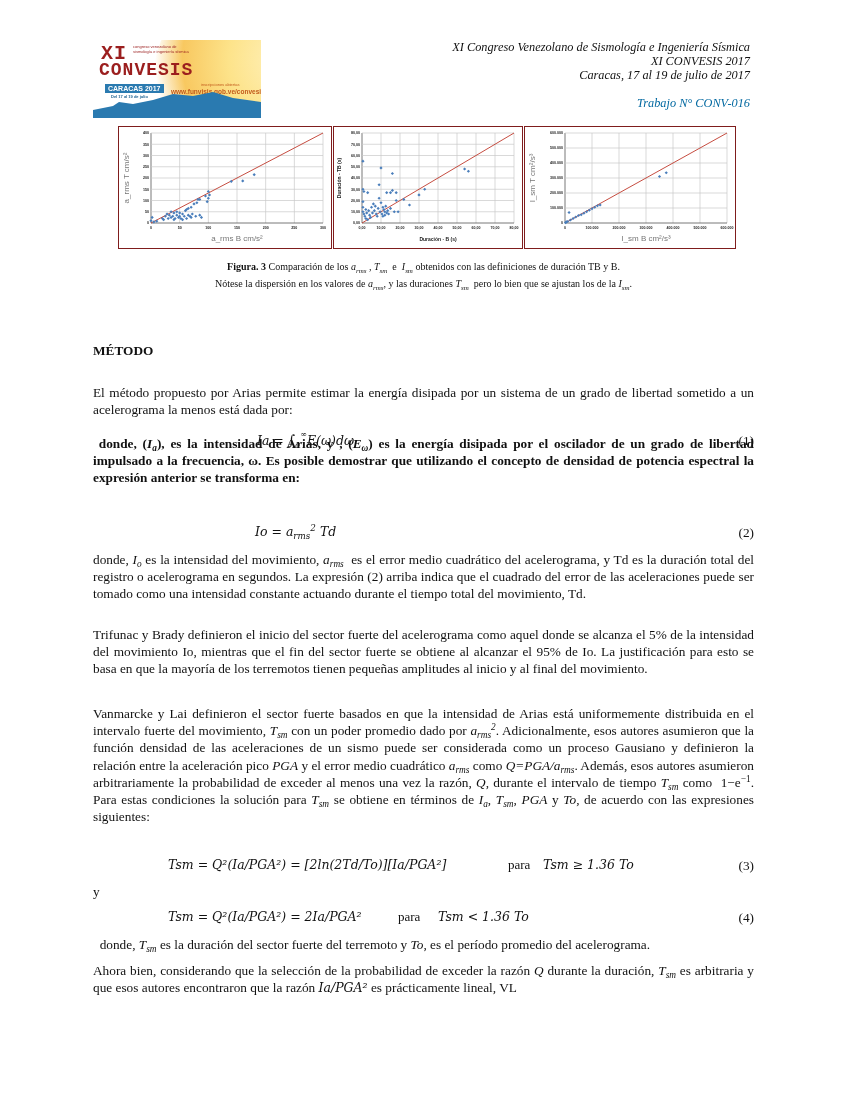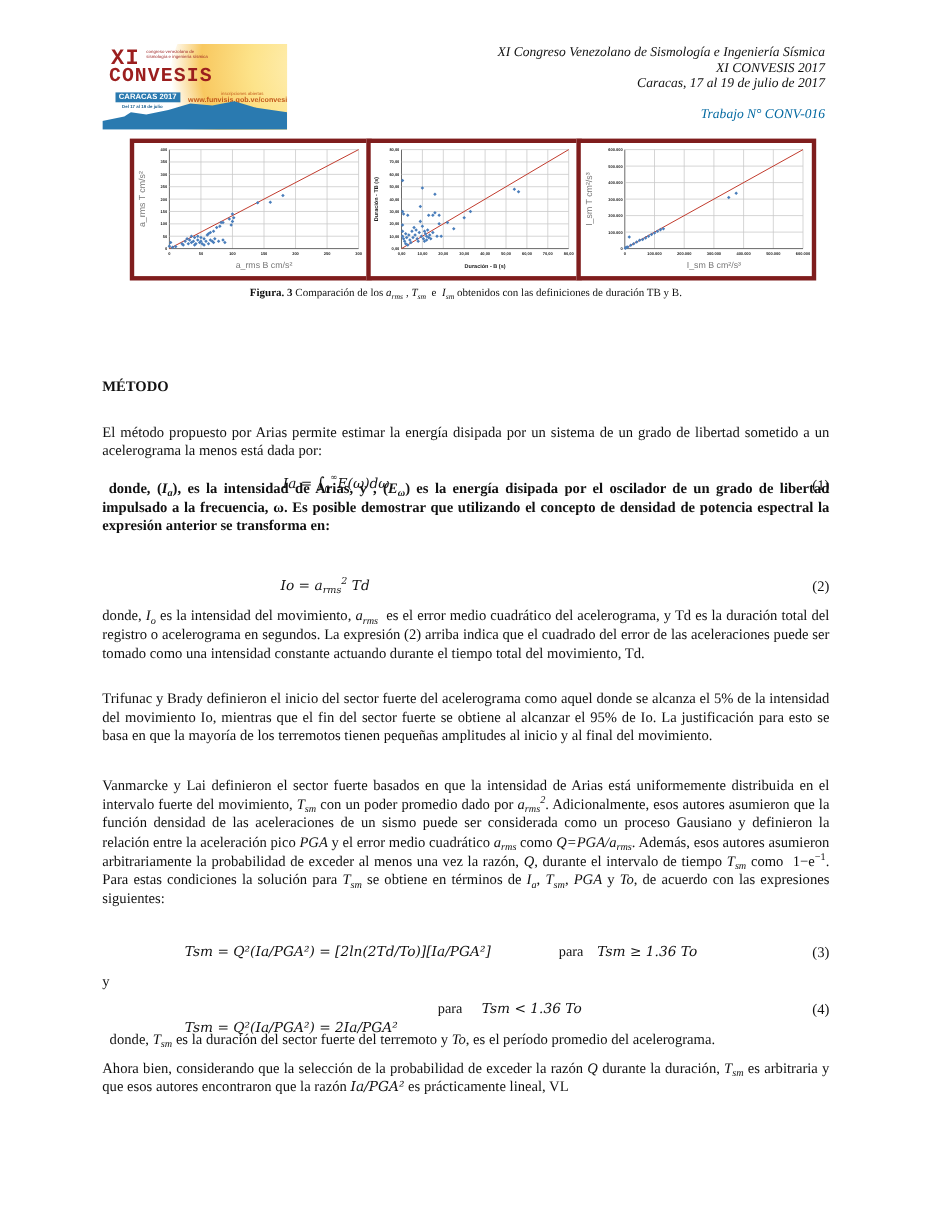--- a/index.html
+++ b/index.html
@@ -16,21 +16,21 @@
   .logo .city { position:absolute; left:12px; top:44px; background:#2a7ab0; color:#fff; font-family:"Liberation Sans", sans-serif; font-size:7px; font-weight:bold; padding:1px 3px; }
   .logo .dates { position:absolute; left:18px; top:54px; font-family:"Liberation Sans", sans-serif; font-size:4px; color:#1a5f8f; font-weight:bold; }
   .logo .insc { position:absolute; left:108px; top:42px; font-family:"Liberation Sans", sans-serif; font-size:4px; color:#c25a1c; }
   .logo .url { position:absolute; left:78px; top:48px; font-family:"Liberation Sans", sans-serif; font-size:6.5px; font-weight:bold; color:#c25a1c; }
   .logo svg { position:absolute; left:0; bottom:0; }
 
   .hdr { right:97px; text-align:right; font-style:italic; font-size:12.3px; line-height:14px; }
   .hdr-red { color:#0369a1; }
 
   
-  .chart { position:absolute; border:4px solid #7f1d1d; background:#fff; }
+  .chart { position:absolute; border:1px solid #7f1d1d; background:#fff; }
   .chart svg { position:absolute; left:0; top:0; }
   .tick { font-family:"Liberation Sans", sans-serif; font-size:3.6px; font-weight:bold; fill:#222; }
   .axlab { font-family:"Liberation Sans", sans-serif; font-size:8px; fill:#777; }
   .axlabb { font-family:"Liberation Sans", sans-serif; font-size:5px; font-weight:bold; fill:#222; }
 
   .caption { left:93px; width:661px; top:258px; text-align:center; font-size:10px; line-height:17px; }
   .caption b { font-weight:bold; }
   i.m { font-style:italic; }
   sub { font-size:70%; vertical-align:-3px; line-height:0; }
   sup { font-size:70%; vertical-align:5px; line-height:0; }
@@ -299,20 +299,23 @@
       <path d="M139.65 45.75 L141.25 44.15 L142.85 45.75 L141.25 47.35 Z" fill="#4a7ebb"></path>
       <text x="121" y="114" text-anchor="middle" class="axlab">I_sm B  cm²/s³</text>
       <text x="0" y="0" text-anchor="middle" class="axlab" transform="translate(10,51) rotate(-90)">I_sm T  cm²/s³</text>
     </svg>
 </div>
 
 <div class="abs caption">
   <div>
     <b>Figura. 3</b><span> Comparación de los </span><i class="m">a</i><sub><i class="m">rms</i></sub><span> , </span><i class="m">T</i><sub><i class="m">sm</i></sub><span style="white-space:pre">  e  </span><i class="m">I</i><sub><i class="m">sm</i></sub><span> obtenidos con las definiciones de duración TB y B.</span>
   </div>
+  <div>
+    <span>Nótese la dispersión en los valores de </span><i class="m">a</i><sub><i class="m">rms</i></sub><span>, y las duraciones </span><i class="m">T</i><sub><i class="m">sm</i></sub><span style="white-space:pre">  pero lo bien que se ajustan los de la </span><i class="m">I</i><sub><i class="m">sm</i></sub><span>.</span>
+  </div>
 </div>
 
 <div class="abs section">MÉTODO</div>
 
 <div class="abs para" style="top:384px;">
   <p>El método propuesto por Arias permite estimar la energía disipada por un sistema de un grado de libertad sometido a un acelerograma la menos está dada por:</p>
 </div>
 
 <div class="abs eq" style="left:257px;top:432px;">
   <span>Ia = </span><span style="font-style:normal;font-size:14px">∫</span><sub style="font-size:8px">0</sub><sup style="font-size:8px;vertical-align:8px">∞</sup><span>E(ω)dω</span>
@@ -340,21 +343,21 @@
   <p><span>Vanmarcke y Lai definieron el sector fuerte basados en que la intensidad de Arias está uniformemente distribuida en el intervalo fuerte del movimiento, </span><i class="m">T<sub>sm</sub></i><span> con un poder promedio dado por </span><i class="m">a<sub>rms</sub><sup>2</sup></i><span>. Adicionalmente, esos autores asumieron que la función densidad de las aceleraciones de un sismo puede ser considerada como un proceso Gausiano y definieron la relación entre la aceleración pico </span><i class="m">PGA</i><span> y el error medio cuadrático </span><i class="m">a<sub>rms</sub></i><span> como </span><i class="m"><span>Q=PGA/a</span><sub>rms</sub></i><span>. Además, esos autores asumieron arbitrariamente la probabilidad de exceder al menos una vez la razón, </span><i class="m">Q</i><span>, durante el intervalo de tiempo </span><i class="m">T<sub>sm</sub></i><span style="white-space:pre-wrap"> como  1−e</span><sup>−1</sup><span>. Para estas condiciones la solución para </span><i class="m">T<sub>sm</sub></i><span> se obtiene en términos de </span><i class="m">I<sub>a</sub></i><span>, </span><i class="m">T<sub>sm</sub></i><span>, </span><i class="m">PGA</i><span> y </span><i class="m">To</i><span>, de acuerdo con las expresiones siguientes:</span></p>
 </div>
 
 <div class="abs eq" style="left:168px;top:857px;">Tsm = Q²(Ia/PGA²) = [2ln(2Td/To)][Ia/PGA²]</div>
 <div class="abs" style="left:508px;top:857px;font-size:13px;">para</div>
 <div class="abs eq" style="left:543px;top:857px;">Tsm ≥ 1.36  To</div>
 <div class="abs eqnum" style="top:858px;">(3)</div>
 
 <div class="abs" style="left:93px;top:884px;font-size:13.3px;">y</div>
 
-<div class="abs eq" style="left:168px;top:909px;margin-top:17px;">Tsm = Q²(Ia/PGA²) = 2Ia/PGA²</div>
+<div class="abs eq" style="left:168px;top:909px;">Tsm = Q²(Ia/PGA²) = 2Ia/PGA²</div>
 <div class="abs" style="left:398px;top:909px;font-size:13px;">para</div>
 <div class="abs eq" style="left:438px;top:909px;">Tsm &lt; 1.36 To</div>
 <div class="abs eqnum" style="top:910px;">(4)</div>
 
 <div class="abs para" style="top:936px;">
   <p><span style="white-space:pre-wrap">  donde, </span><i class="m">T<sub>sm</sub></i><span> es la duración del sector fuerte del terremoto y </span><i class="m">To</i><span>, es el período promedio del acelerograma.</span></p>
 </div>
 
 <div class="abs para" style="top:962px;">
   <p><span>Ahora bien, considerando que la selección de la probabilidad de exceder la razón </span><i class="m">Q</i><span> durante la duración, </span><i class="m">T<sub>sm</sub></i><span> es arbitraria y que esos autores encontraron que la razón </span><i class="m" style="font-family:'DejaVu Serif',serif;font-size:12.5px">Ia/PGA²</i><span> es prácticamente lineal, VL</span></p>

